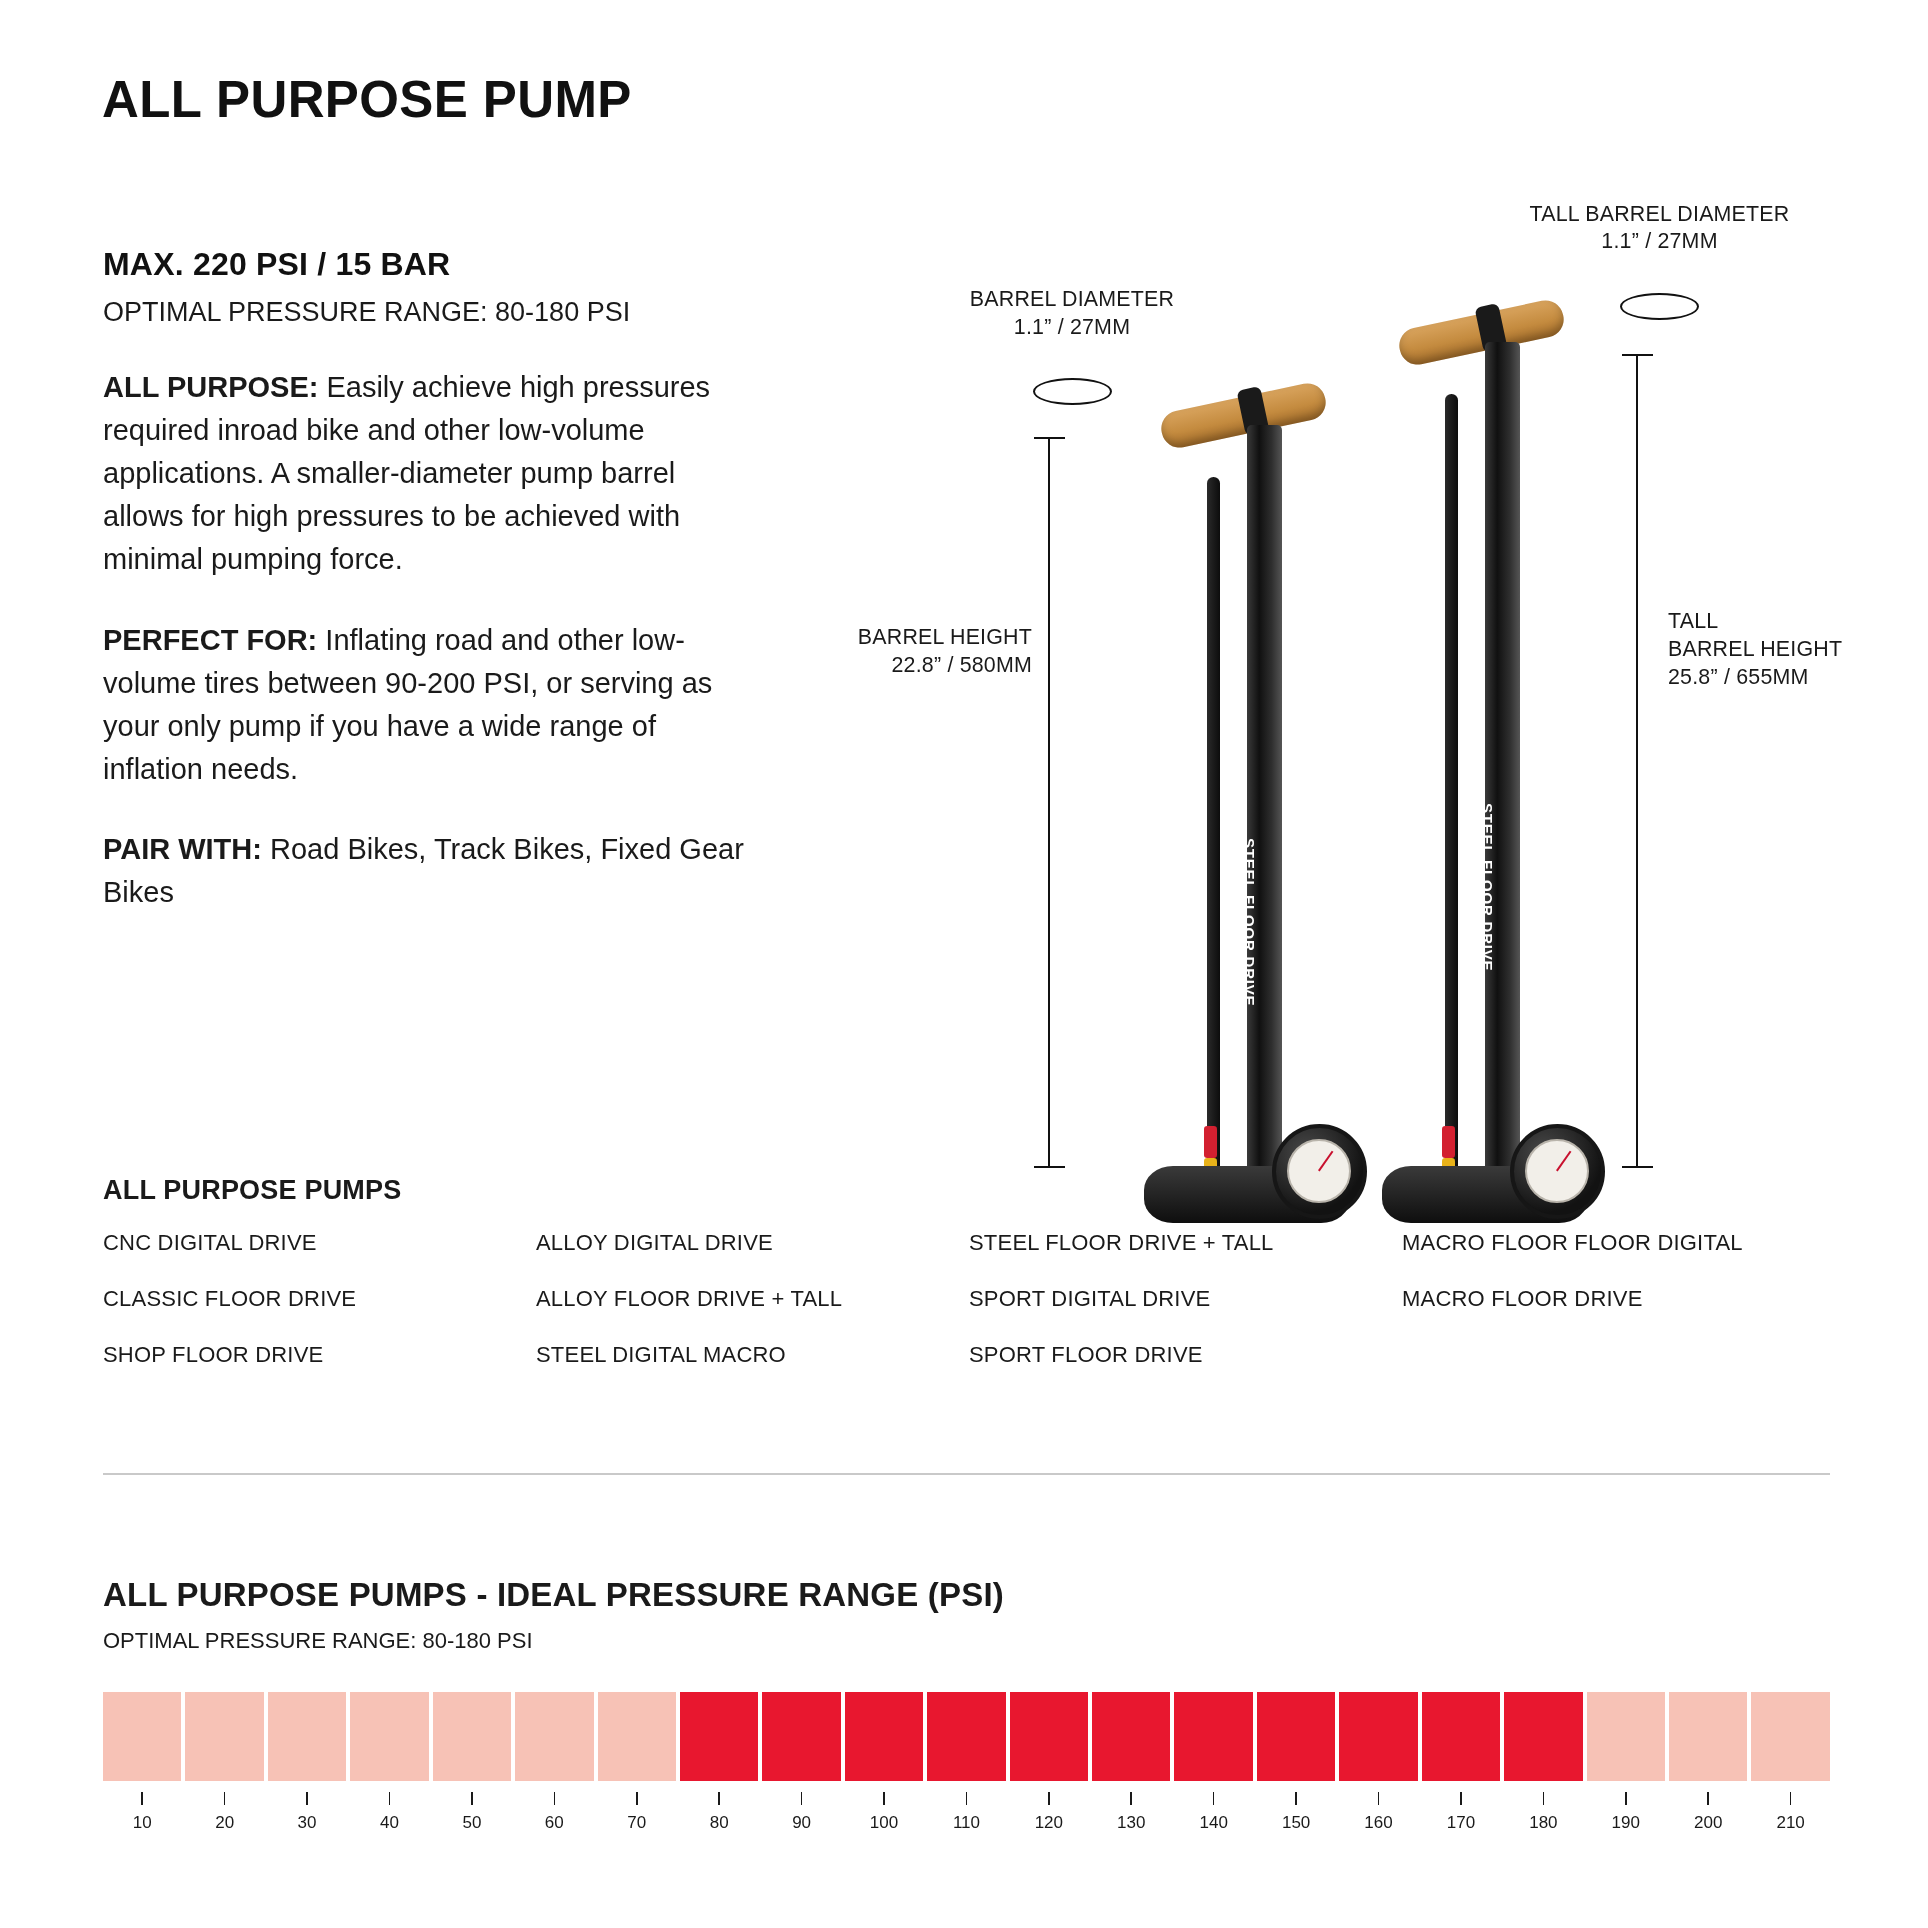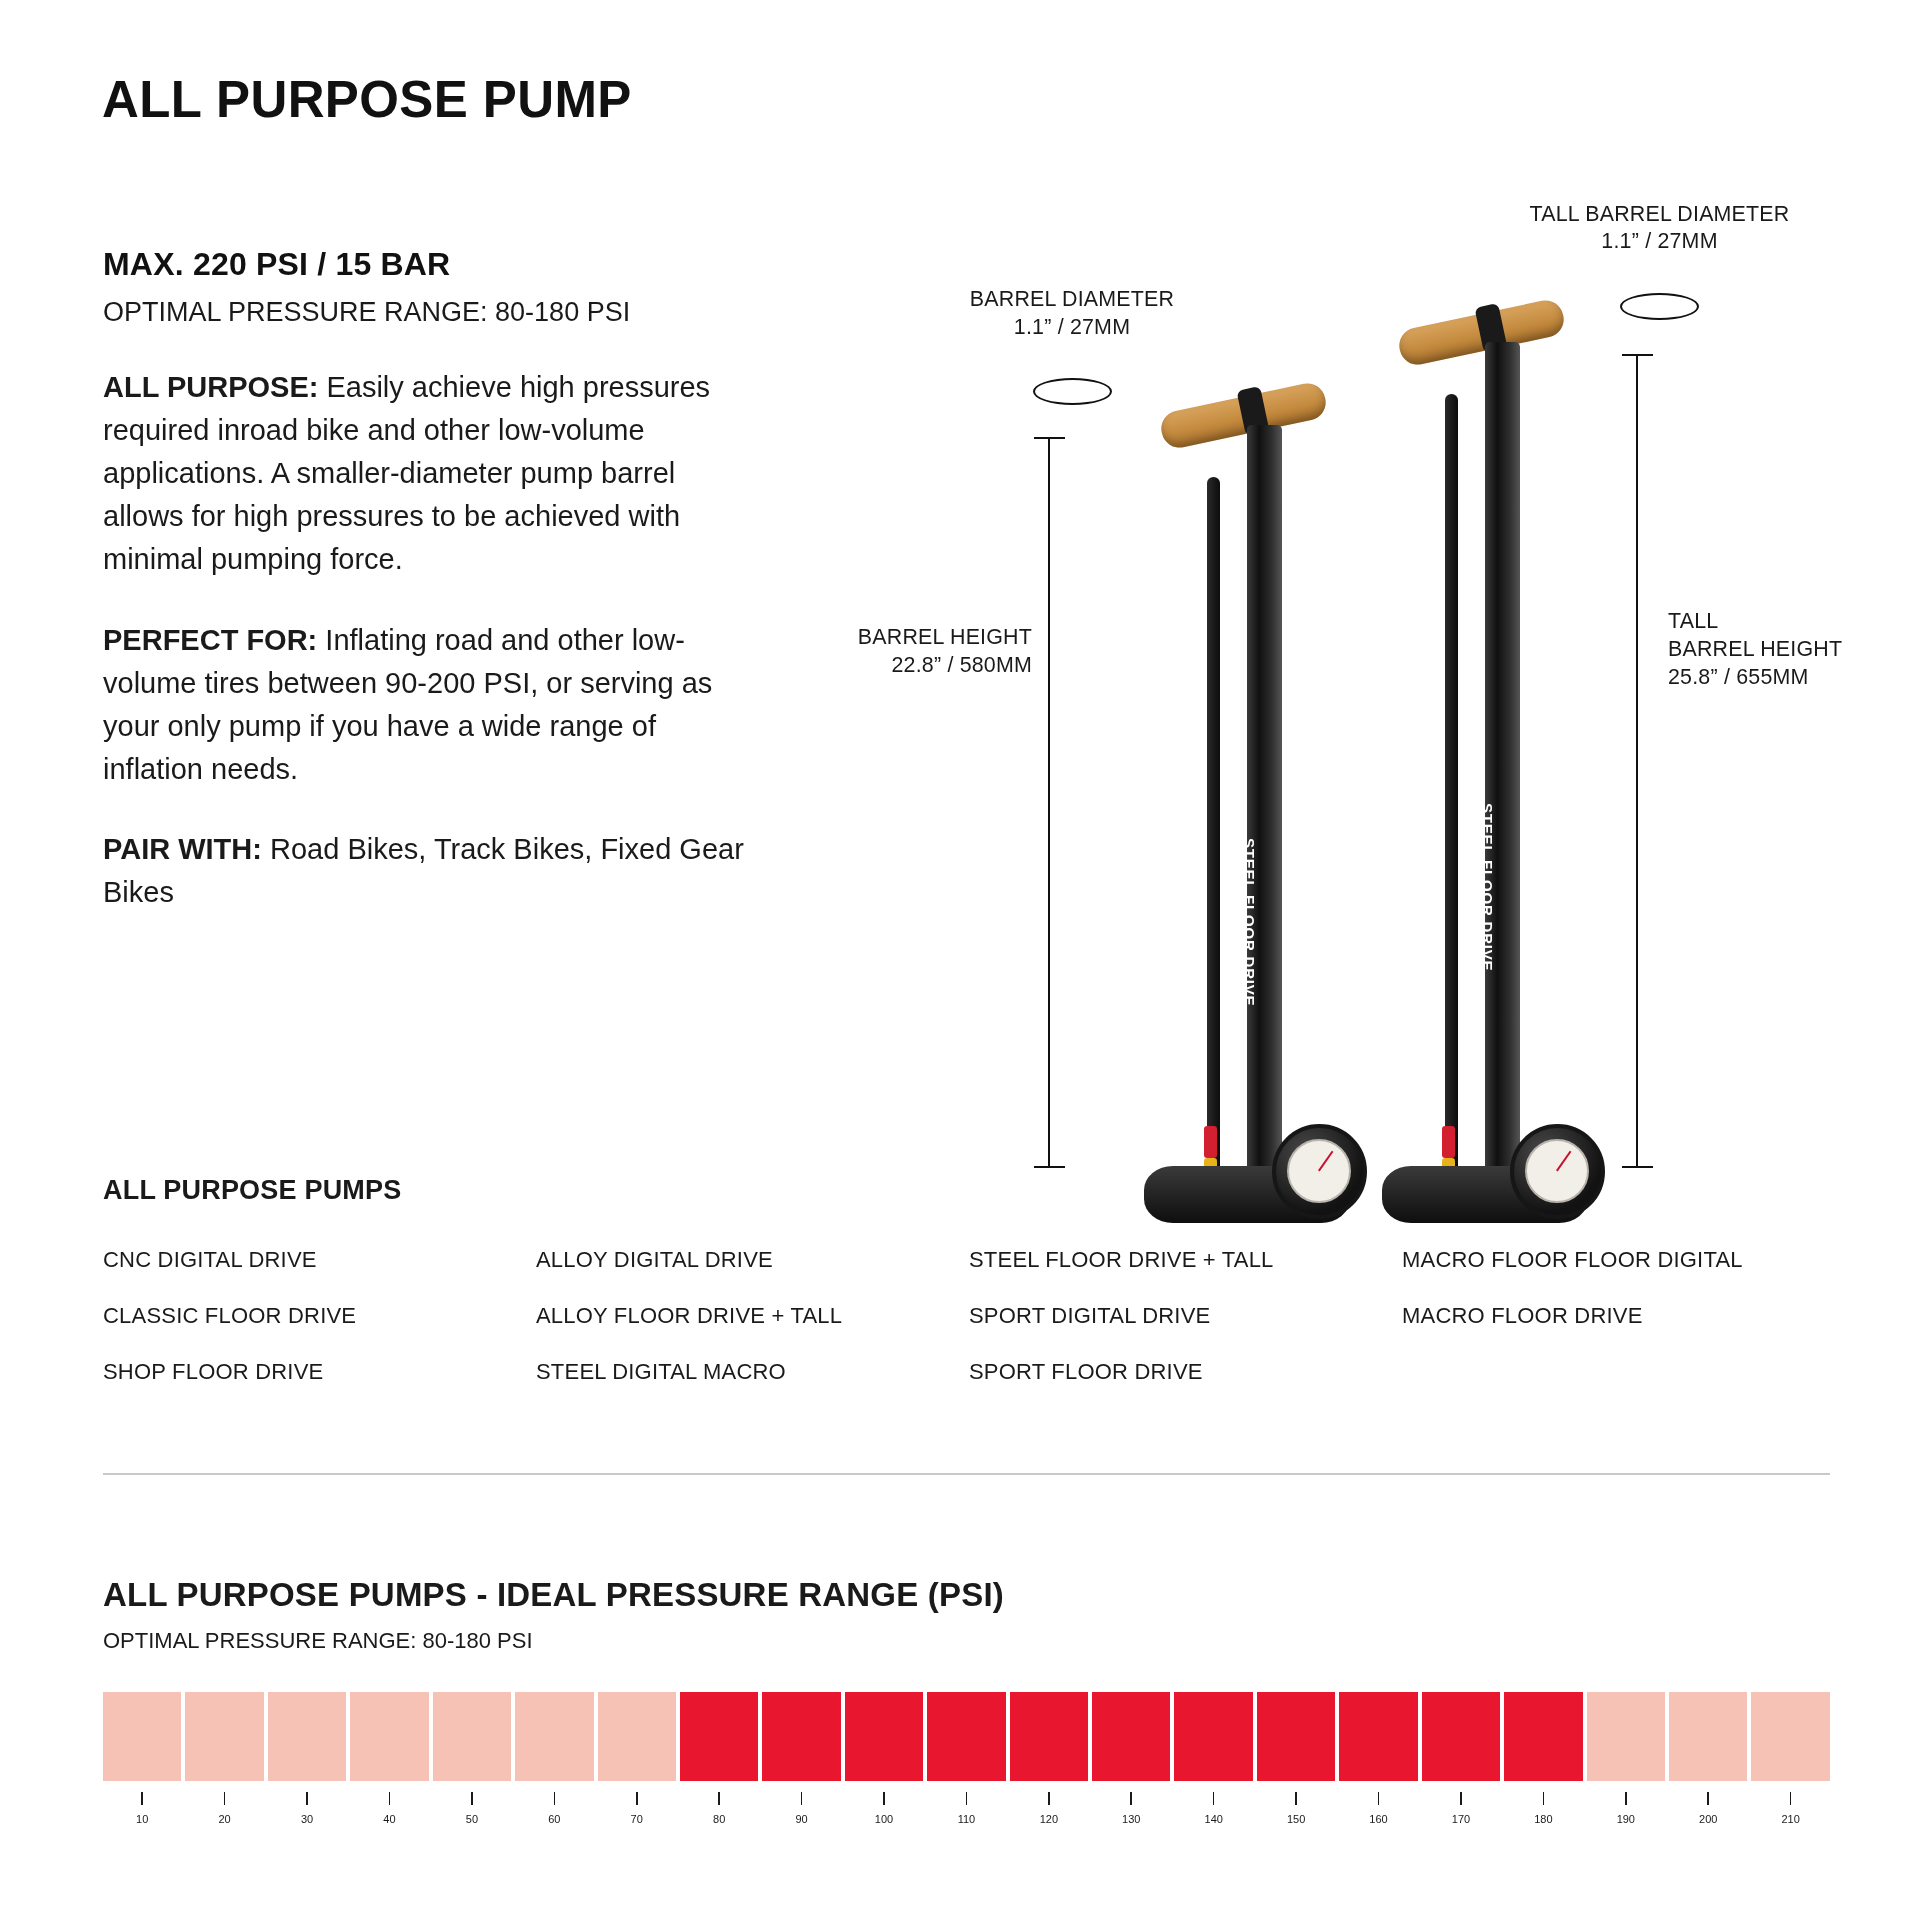--- a/index.html
+++ b/index.html
@@ -187,21 +187,21 @@
   .pumps-section {
     position: absolute;
     left: 103px;
     top: 1175px;
     width: 1731px;
   }
   .pumps-heading {
     font-size: 27px;
     font-weight: bold;
     letter-spacing: 0.2px;
-    margin-bottom: 41px;
+    margin-bottom: 24px;
   }
   .pumps-grid {
     display: grid;
     grid-template-columns: 433px 433px 433px 433px;
     row-gap: 30px;
   }
   .pump-name {
     font-size: 22px;
     letter-spacing: 0.2px;
     color: #1a1a1a;
@@ -249,21 +249,21 @@
 
   .tick-row {
     display: flex;
     gap: 4px;
     width: 1727px;
     margin-top: 11px;
   }
   .tick {
     flex: 1 1 0;
     text-align: center;
-    font-size: 11px;
+    font-size: 17px;
     color: #1a1a1a;
   }
   .tick .mark {
     display: block;
     width: 1.6px;
     height: 12.7px;
     background: #1a1a1a;
     margin: 0 auto 8px auto;
   }
 </style>

